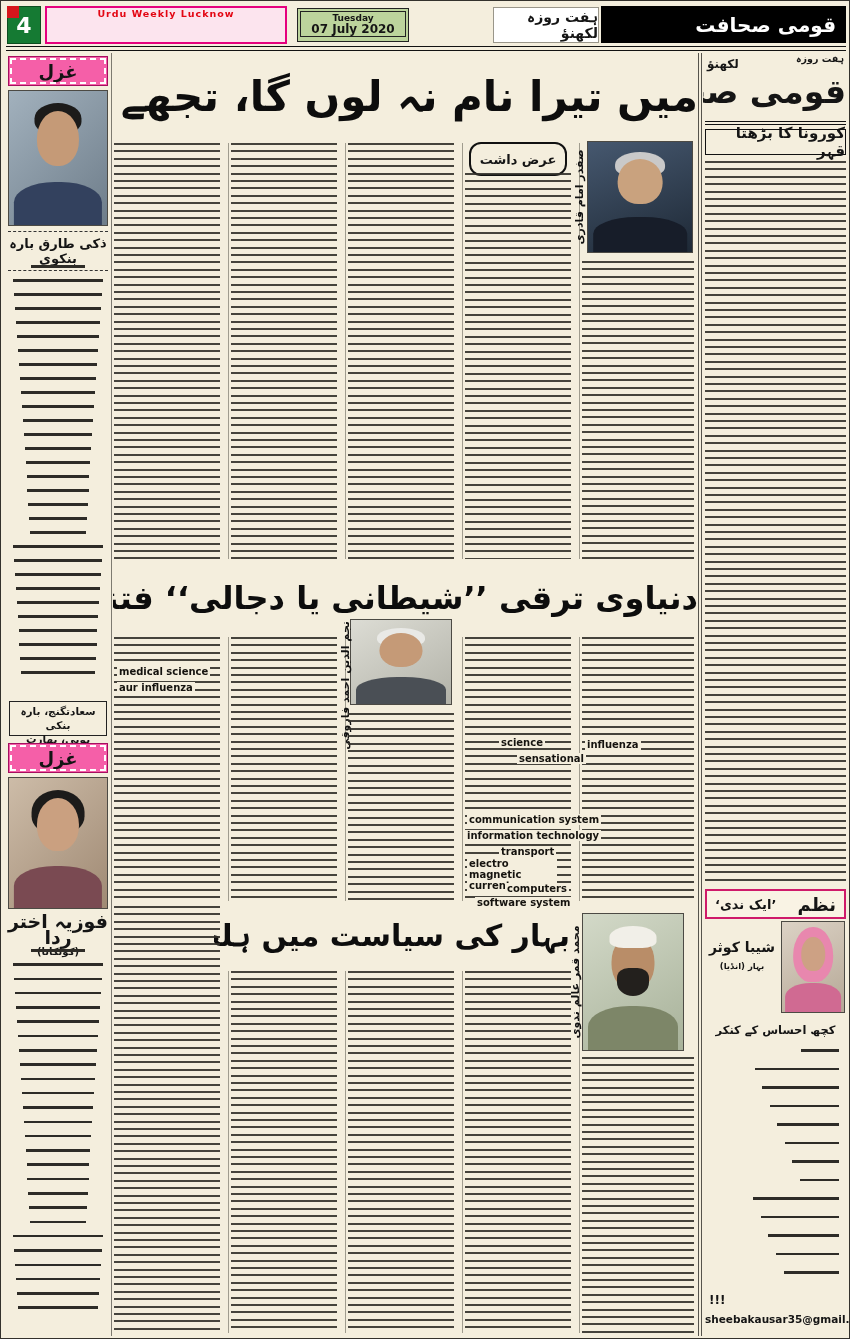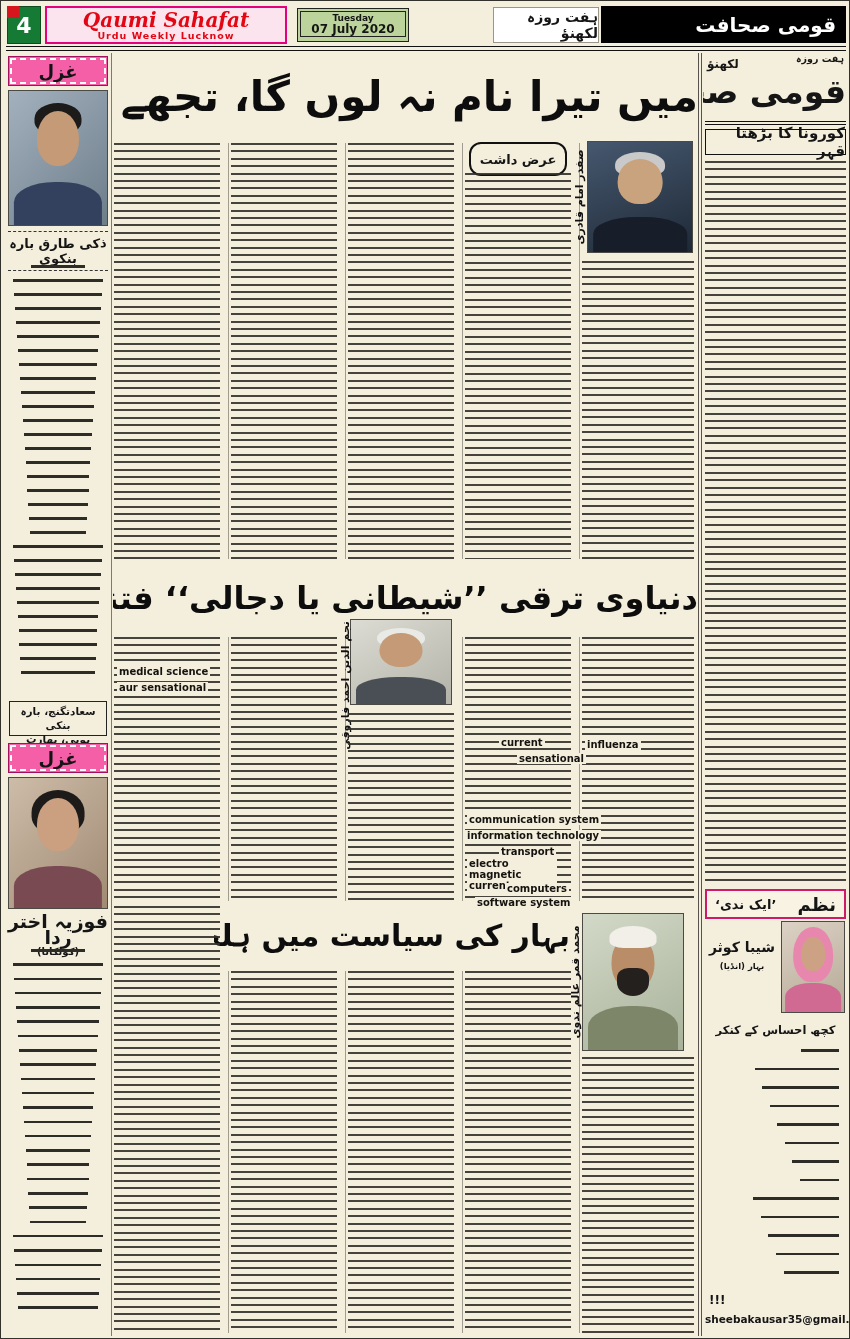--- a/index.html
+++ b/index.html
@@ -46,21 +46,20 @@
 <body>
 
 <div class="page">
 
   <div class="abs" style="left:6px;top:5px;width:34px;height:38px;background:#157a33;border:1px solid #0c4d20;">
     <i class="abs" style="left:-1px;top:-1px;width:12px;height:12px;background:#d6151c;"></i>
     <span class="abs" style="left:0;right:0;top:6px;text-align:center;color:#fff;font-weight:bold;font-size:22px;">4</span>
   </div>
 
   <div class="abs" style="left:44px;top:5px;width:242px;height:38px;background:#fce4ee;border:2px solid #e5007e;text-align:center;padding-top:1px;">
-    <div style="color:#e30613;font-style:italic;font-weight:bold;font-size:20px;line-height:22px;font-family:'DejaVu Serif','Liberation Serif',serif;">Qaumi Sahafat</div>
     <div style="color:#e30613;font-weight:bold;font-size:9.5px;letter-spacing:1px;line-height:10px;">Urdu Weekly Lucknow</div>
   </div>
 
   <div class="abs" style="left:296px;top:7px;width:112px;height:34px;background:#bcd49c;border:1px solid #222;">
     <div style="border:1px solid #222;margin:2px;height:26px;text-align:center;padding-top:1px;">
       <div style="font-size:9px;font-weight:bold;line-height:10px;">Tuesday</div>
       <div style="font-size:12px;font-weight:bold;line-height:13px;">07 July 2020</div>
     </div>
   </div>
 
@@ -209,22 +208,22 @@
     <i class="ph-head" style="background:#c59a77;"></i>
     <i class="ph-body" style="background:#4a4f55;"></i>
   </div>
   <div class="vcap" dir="rtl" style="left:302px;top:656px;width:84px;height:12px;">نجم الدین احمد فاروقی</div>
   <div class="tx" style="left:347px;top:712px;width:106px;height:188px;"></div>
 
   <div class="tx" style="left:464px;top:636px;width:106px;height:264px;"></div>
   <div class="tx" style="left:581px;top:636px;width:112px;height:264px;"></div>
 
   <span class="eng" style="left:116px;top:665px;">medical science</span>
-  <span class="eng" style="left:116px;top:681px;">aur sensational</span>
-  <span class="eng" style="left:498px;top:736px;">current</span>
+  <span class="eng" style="left:116px;top:681px;">aur influenza</span>
+  <span class="eng" style="left:498px;top:736px;">science</span>
   <span class="eng" style="left:516px;top:752px;">sensational</span>
   <span class="eng" style="left:584px;top:738px;">influenza</span>
   <span class="eng" style="left:466px;top:813px;">communication system</span>
   <span class="eng" style="left:464px;top:829px;">information technology</span>
   <span class="eng" style="left:498px;top:845px;">transport</span>
   <span class="eng" style="left:466px;top:857px;width:90px;white-space:normal;">electro magnetic current</span>
   <span class="eng" style="left:504px;top:882px;">computers</span>
   <span class="eng" style="left:474px;top:896px;">software system</span>
 
   <div class="headline" dir="rtl" style="left:213px;top:907px;width:356px;height:58px;font-size:30px;line-height:56px;">بہار کی سیاست میں ہلچل</div>

